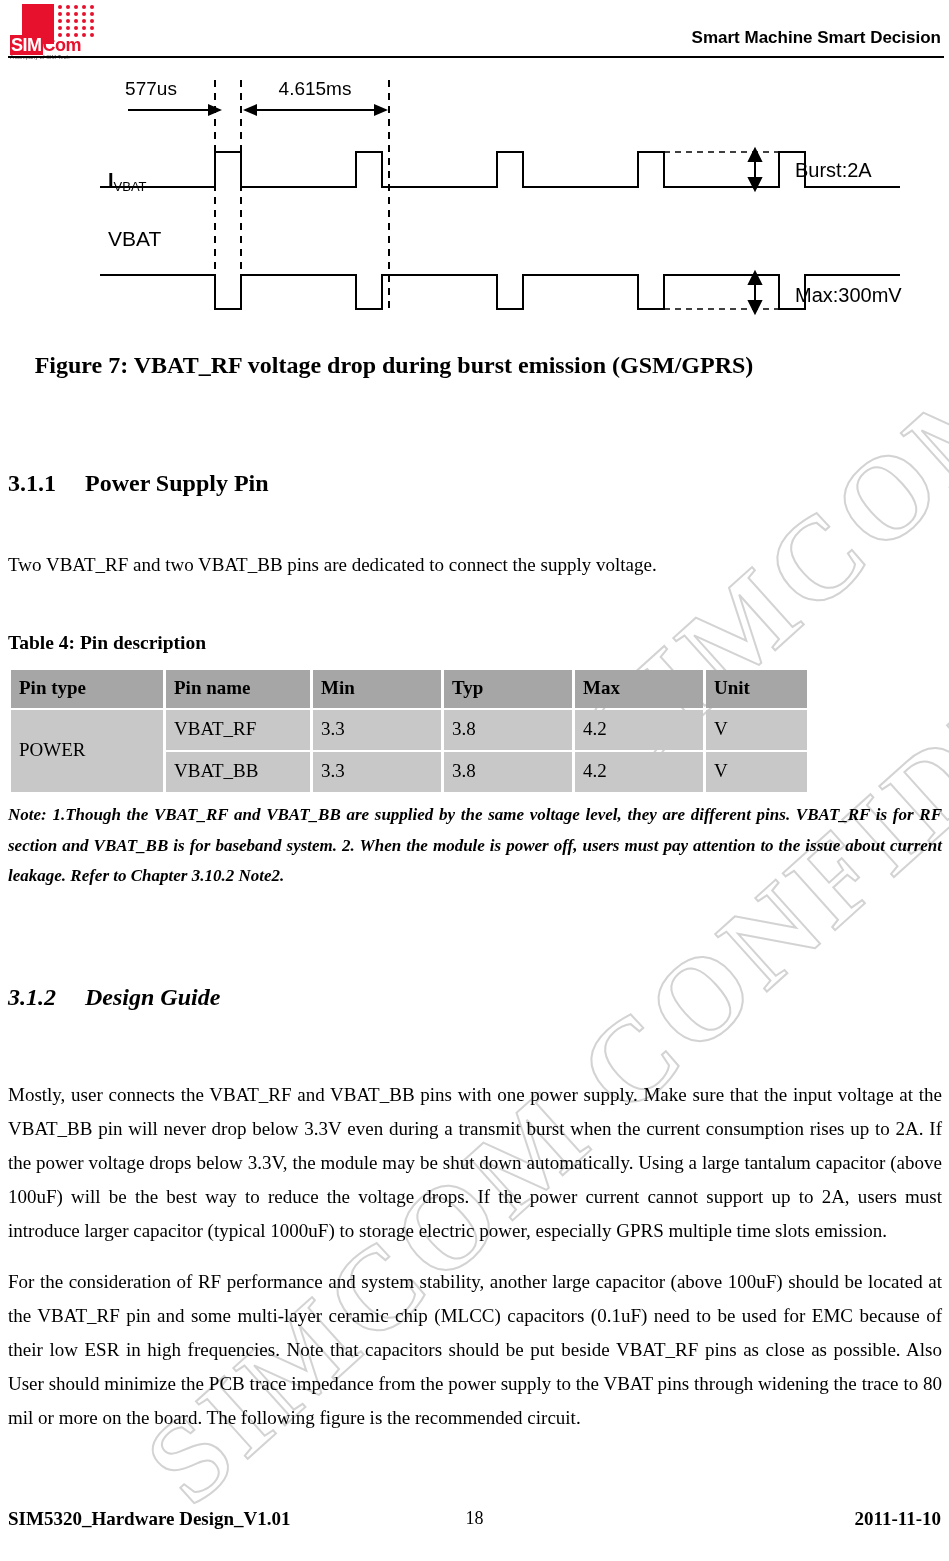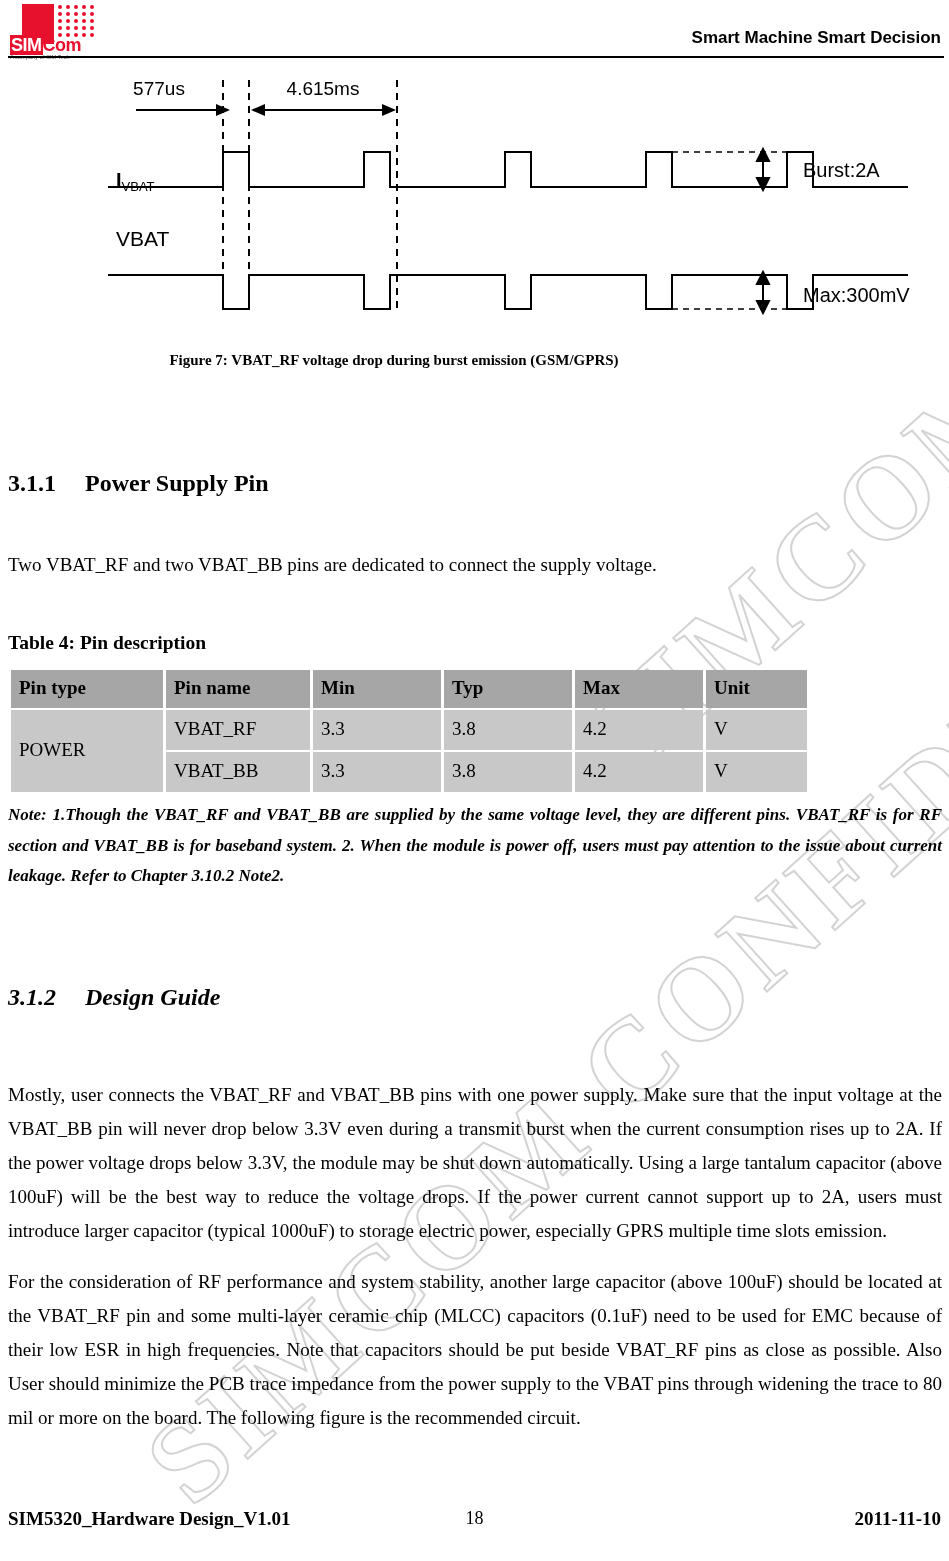--- a/index.html
+++ b/index.html
@@ -120,40 +120,40 @@
     left: 8px;
     right: 5px;
     top: 56px;
     height: 2px;
     background: #000;
   }
 
   
   #figure-area {
     position: absolute;
-    left: 8px; top: 62px;
+    left: 0; top: 62px;
     width: 786px; height: 258px;
     z-index: 8;
   }
   #figure-svg { display: block; }
 
   
   #content {
     position: absolute;
     left: 0; top: 0;
     width: 949px;
     z-index: 9;
   }
   .blk { position: absolute; }
 
   .fig-caption {
     width: 788px;
     text-align: center;
     font-weight: 700;
-    font-size: 15px;
+    font-size: 24px;
     top: 352px;
     left: 0;
   }
   .h3 {
     left: 8px;
     font-weight: 700;
     font-size: 24px;
     white-space: nowrap;
   }
   .h3 .num { display: inline-block; width: 77px; }

